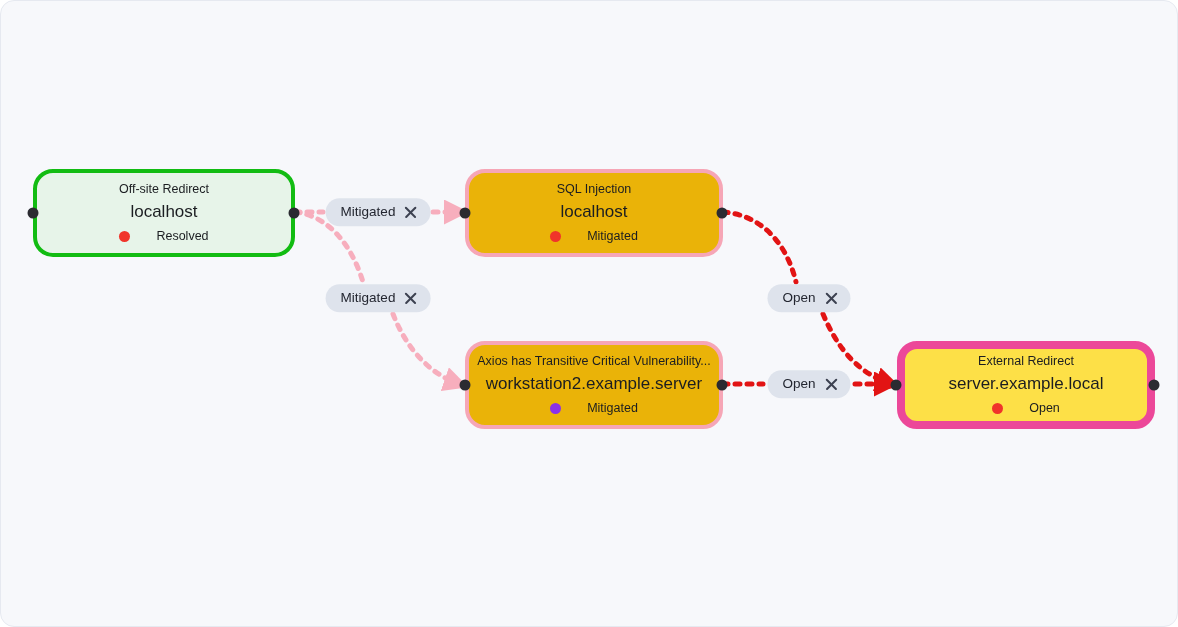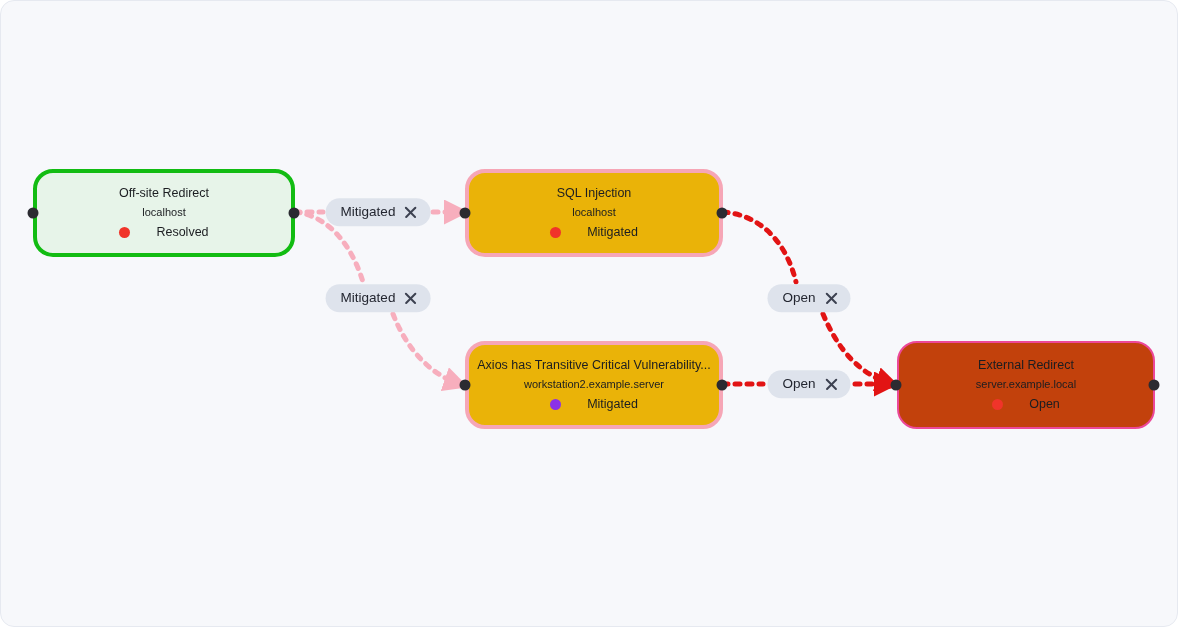--- a/index.html
+++ b/index.html
@@ -49,21 +49,21 @@
   .node-title {
     font-size: 12.5px;
     color: #1b1d21;
     line-height: 1.35;
     white-space: nowrap;
     overflow: hidden;
     text-overflow: ellipsis;
     max-width: 236px;
   }
   .node-host {
-    font-size: 11px;
+    font-size: 17px;
     color: #1b1d21;
     line-height: 1.35;
     margin-top: 3px;
     white-space: nowrap;
   }
   .node-status-row {
     display: flex;
     align-items: center;
     margin-top: 4px;
     gap: 26px;
@@ -77,21 +77,21 @@
   .node-status {
     font-size: 12.5px;
     color: #1b1d21;
     line-height: 1.35;
     white-space: nowrap;
   }
 
   
   .node.green  { background: #e7f4e9; border: 4px solid #12bc12; }
   .node.pink   { background: #eab308; border: 4px solid #f6a6b6; }
-  .node.red    { background: #c2410c; border: 2px solid #ec4899; }
+  .node.red    { background: #fde047; border: 8px solid #ec4899; }
 
   
   .handle {
     position: absolute;
     width: 11px;
     height: 11px;
     border-radius: 50%;
     background: #2b2b31;
     transform: translate(-50%, -50%);
     z-index: 6;

